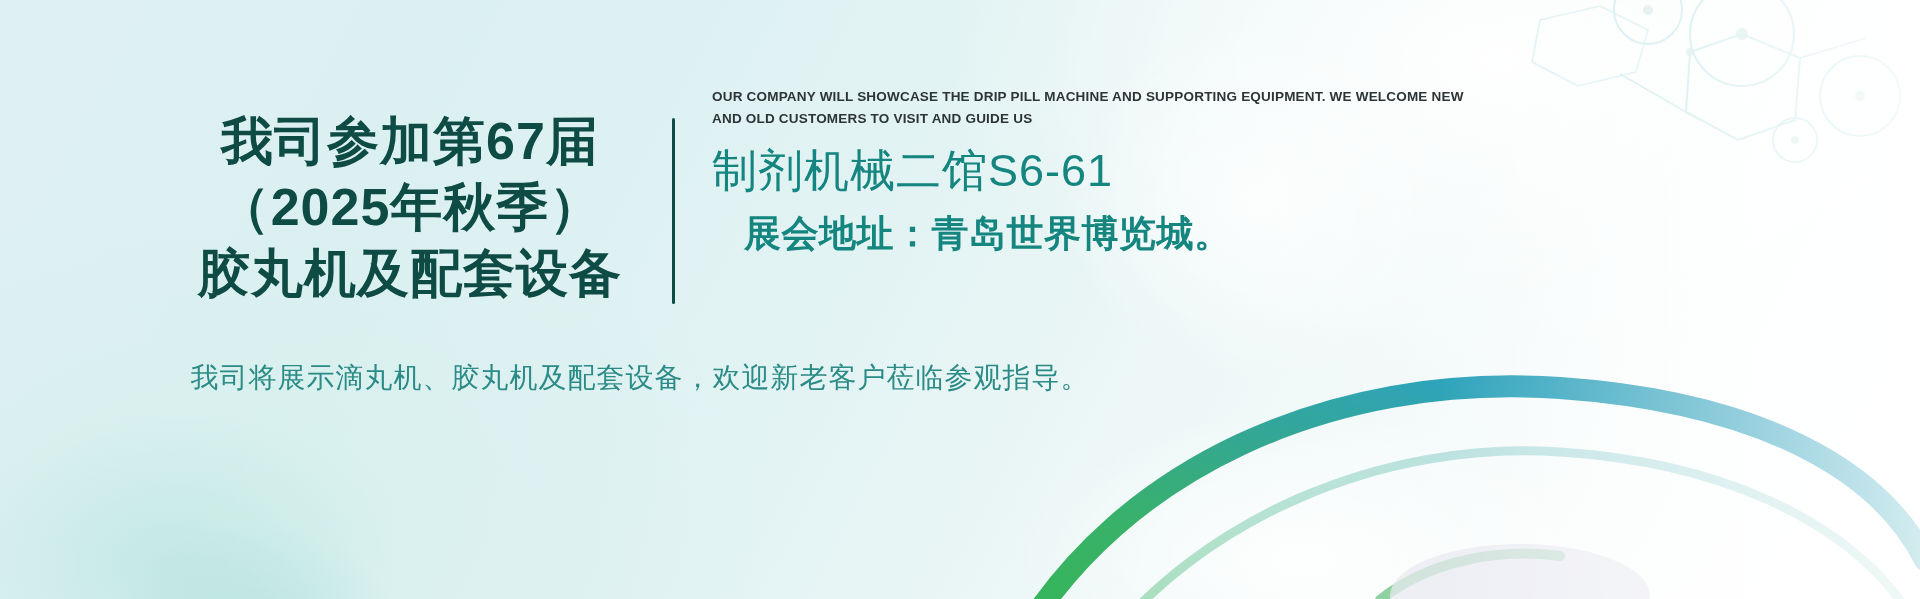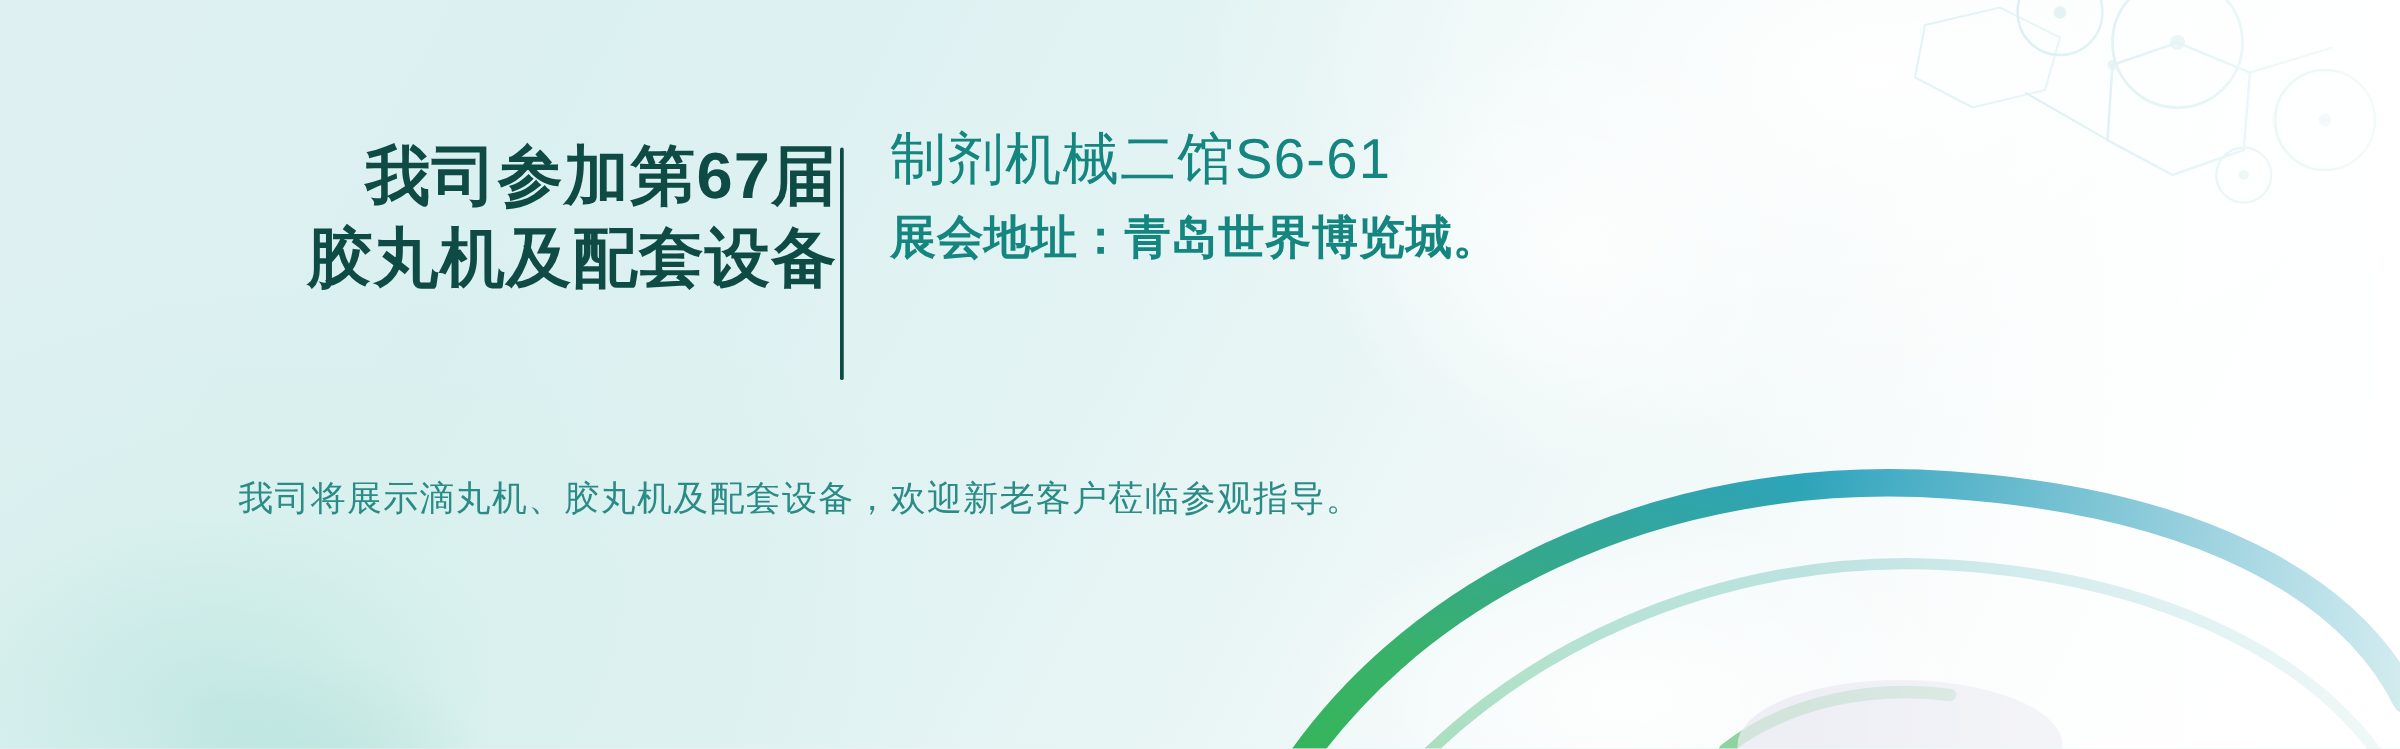--- a/index.html
+++ b/index.html
@@ -40,21 +40,21 @@
   
   .headline{
     position:absolute;left:150px;top:108px;width:520px;
     text-align:right;
     color:#0e4b44;
     font-weight:bold;
     font-size:52px;line-height:66px;
     letter-spacing:1px;
     white-space:nowrap;
   }
-  .headline .hl-line{display:block;}
+  .headline .hl-line{display:block;text-align:center;}
   .divider{
     position:absolute;left:672px;top:118px;width:3px;height:186px;
     background:#0e4b44;border-radius:2px;
   }
   
   .right{position:absolute;left:712px;top:86px;width:770px;}
   .eng{
     color:#2d3436;font-size:13.5px;line-height:22px;
     font-weight:600;letter-spacing:.2px;
     max-width:760px;
@@ -64,24 +64,25 @@
     margin-top:14px;
     color:#14857f;font-weight:normal;
     font-size:45px;line-height:54px;letter-spacing:1px;
     white-space:nowrap;
   }
   .info-line{
     margin-top:12px;
     color:#14857f;font-weight:bold;
     font-size:37px;line-height:48px;letter-spacing:.5px;
     white-space:nowrap;
+    margin-left:32px;
   }
   
   .caption{
-    position:absolute;left:180px;top:379px;width:920px;
+    position:absolute;left:180px;top:358px;width:920px;
     text-align:center;
     color:#2b8b86;
     font-size:28px;line-height:40px;font-weight:500;
     letter-spacing:1px;
     white-space:nowrap;
   }
 </style>
 </head>
 <body>
 
@@ -137,26 +138,31 @@
 
     <path d="M1380 600 C1430 560, 1500 548, 1560 556" fill="none" stroke="#35b152" stroke-width="10" stroke-linecap="round" opacity=".55"></path>
 
     <ellipse cx="1520" cy="596" rx="130" ry="52" fill="#e9eaf2" opacity=".75"></ellipse>
   </svg>
 
   <div class="deco wash-right"></div>
 
   <div class="headline">
     <span class="hl-line">我司参加第67届</span>
+    <span class="hl-line">（2025年秋季）</span>
     <span class="hl-line">胶丸机及配套设备</span>
   </div>
 
   <div class="divider"></div>
 
   <div class="right">
+    <div class="eng">
+      <span>OUR COMPANY WILL SHOWCASE THE DRIP PILL MACHINE AND SUPPORTING EQUIPMENT. WE WELCOME NEW AND OLD CUSTOMERS TO</span>
+      <span>VISIT AND GUIDE US</span>
+    </div>
 
     <div class="hall">制剂机械二馆S6-61</div>
 
     <div class="info-line">展会地址：青岛世界博览城。</div>
   </div>
 
   <div class="caption">我司将展示滴丸机、胶丸机及配套设备，欢迎新老客户莅临参观指导。</div>
 
 </div>
 

